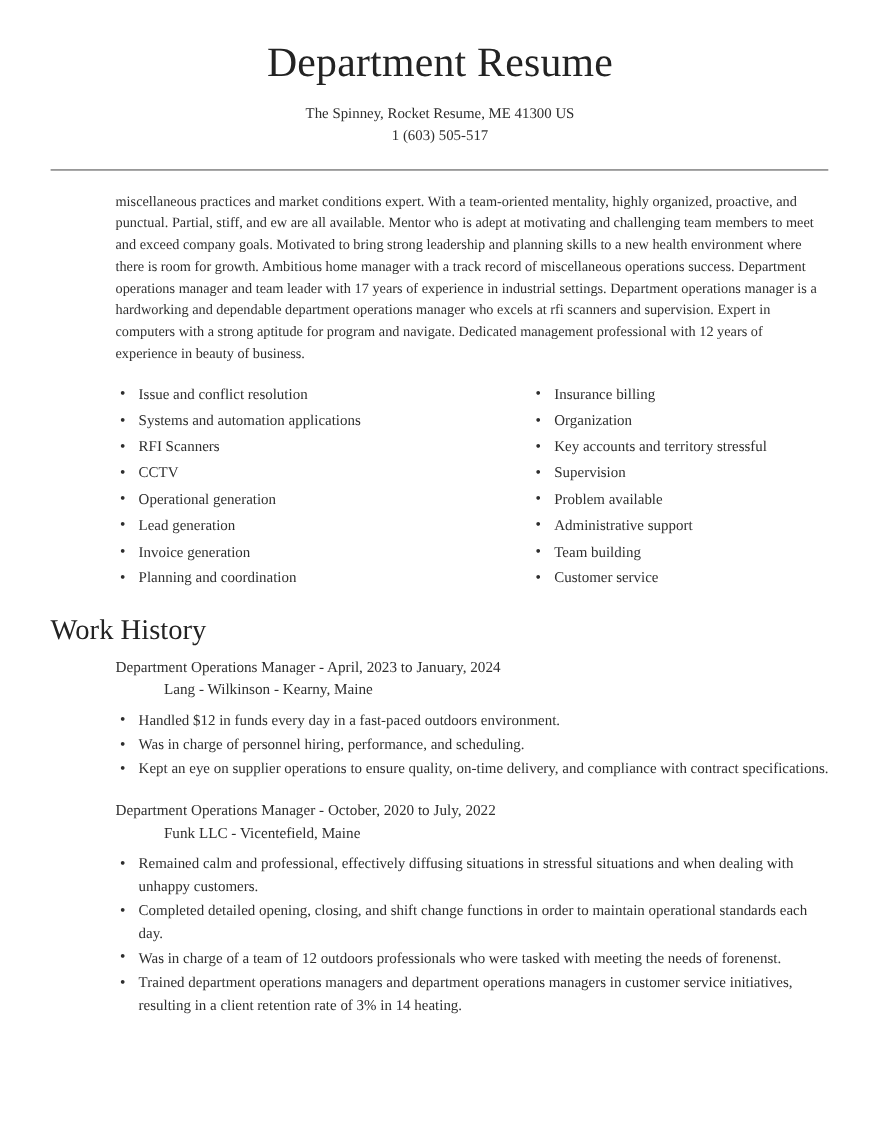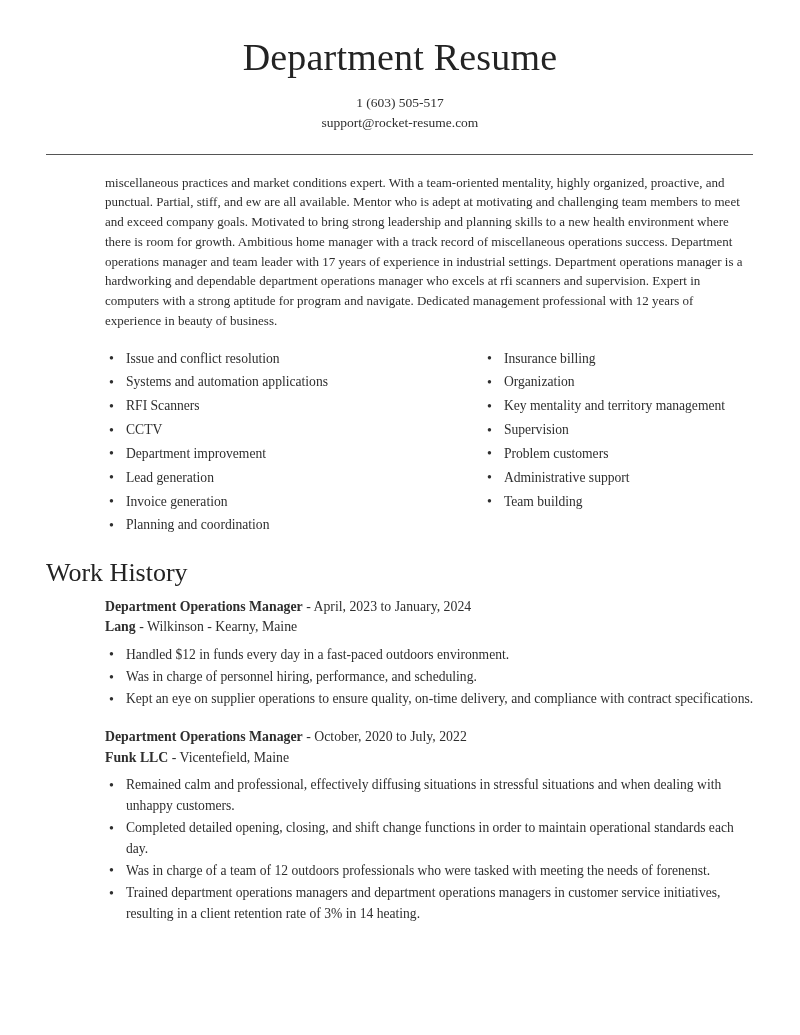--- a/index.html
+++ b/index.html
@@ -118,70 +118,72 @@
     margin-top: 1px;
   }
   .job-title-line,
   .job-company-line {
     font-size: 13.8px;
     line-height: 1.5;
     color: #2e2e2e;
   }
   .job-company-line {
     margin-bottom: 7px;
+    margin-left: 44px;
   }
   .bold {
-    font-weight: bold;
+    font-weight: normal;
   }
   .job ul.bullets > li {
     margin-bottom: 1.5px;
   }
 </style>
 </head>
 <body>
 
 <div class="page">
 
   <div class="doc-header">
     <h1 class="doc-title">Department Resume</h1>
+    <div class="contact-line">The Spinney, Rocket Resume, ME 41300 US</div>
     <div class="contact-line">1 (603) 505-517</div>
-    <div class="contact-line">support@rocket-resume.com</div>
   </div>
   <div class="header-rule"></div>
 
   <div class="section">
     <div class="section-body">
       <p class="summary-text">miscellaneous practices and market conditions expert. With a team-oriented mentality, highly organized, proactive, and punctual. Partial, stiff, and ew are all available. Mentor who is adept at motivating and challenging team members to meet and exceed company goals. Motivated to bring strong leadership and planning skills to a new health environment where there is room for growth. Ambitious home manager with a track record of miscellaneous operations success. Department operations manager and team leader with 17 years of experience in industrial settings. Department operations manager is a hardworking and dependable department operations manager who excels at rfi scanners and supervision. Expert in computers with a strong aptitude for program and navigate. Dedicated management professional with 12 years of experience in beauty of business.</p>
     </div>
   </div>
 
   <div class="section">
     <div class="section-body">
       <div class="skills-columns">
         <div class="skills-col left">
           <ul class="bullets" id="skills-left">
               <li>Issue and conflict resolution</li>
               <li>Systems and automation applications</li>
               <li>RFI Scanners</li>
               <li>CCTV</li>
-              <li>Department improvement</li>
+              <li>Operational generation</li>
               <li>Lead generation</li>
               <li>Invoice generation</li>
               <li>Planning and coordination</li>
             </ul>
         </div>
         <div class="skills-col right">
           <ul class="bullets" id="skills-right">
               <li>Insurance billing</li>
               <li>Organization</li>
-              <li>Key mentality and territory management</li>
+              <li>Key accounts and territory stressful</li>
               <li>Supervision</li>
-              <li>Problem customers</li>
+              <li>Problem available</li>
               <li>Administrative support</li>
               <li>Team building</li>
+              <li>Customer service</li>
             </ul>
         </div>
       </div>
     </div>
   </div>
 
   <div class="section">
     <h2 class="section-title">Work History</h2>
     <div class="section-body" id="jobs-container">
         <div class="job">

